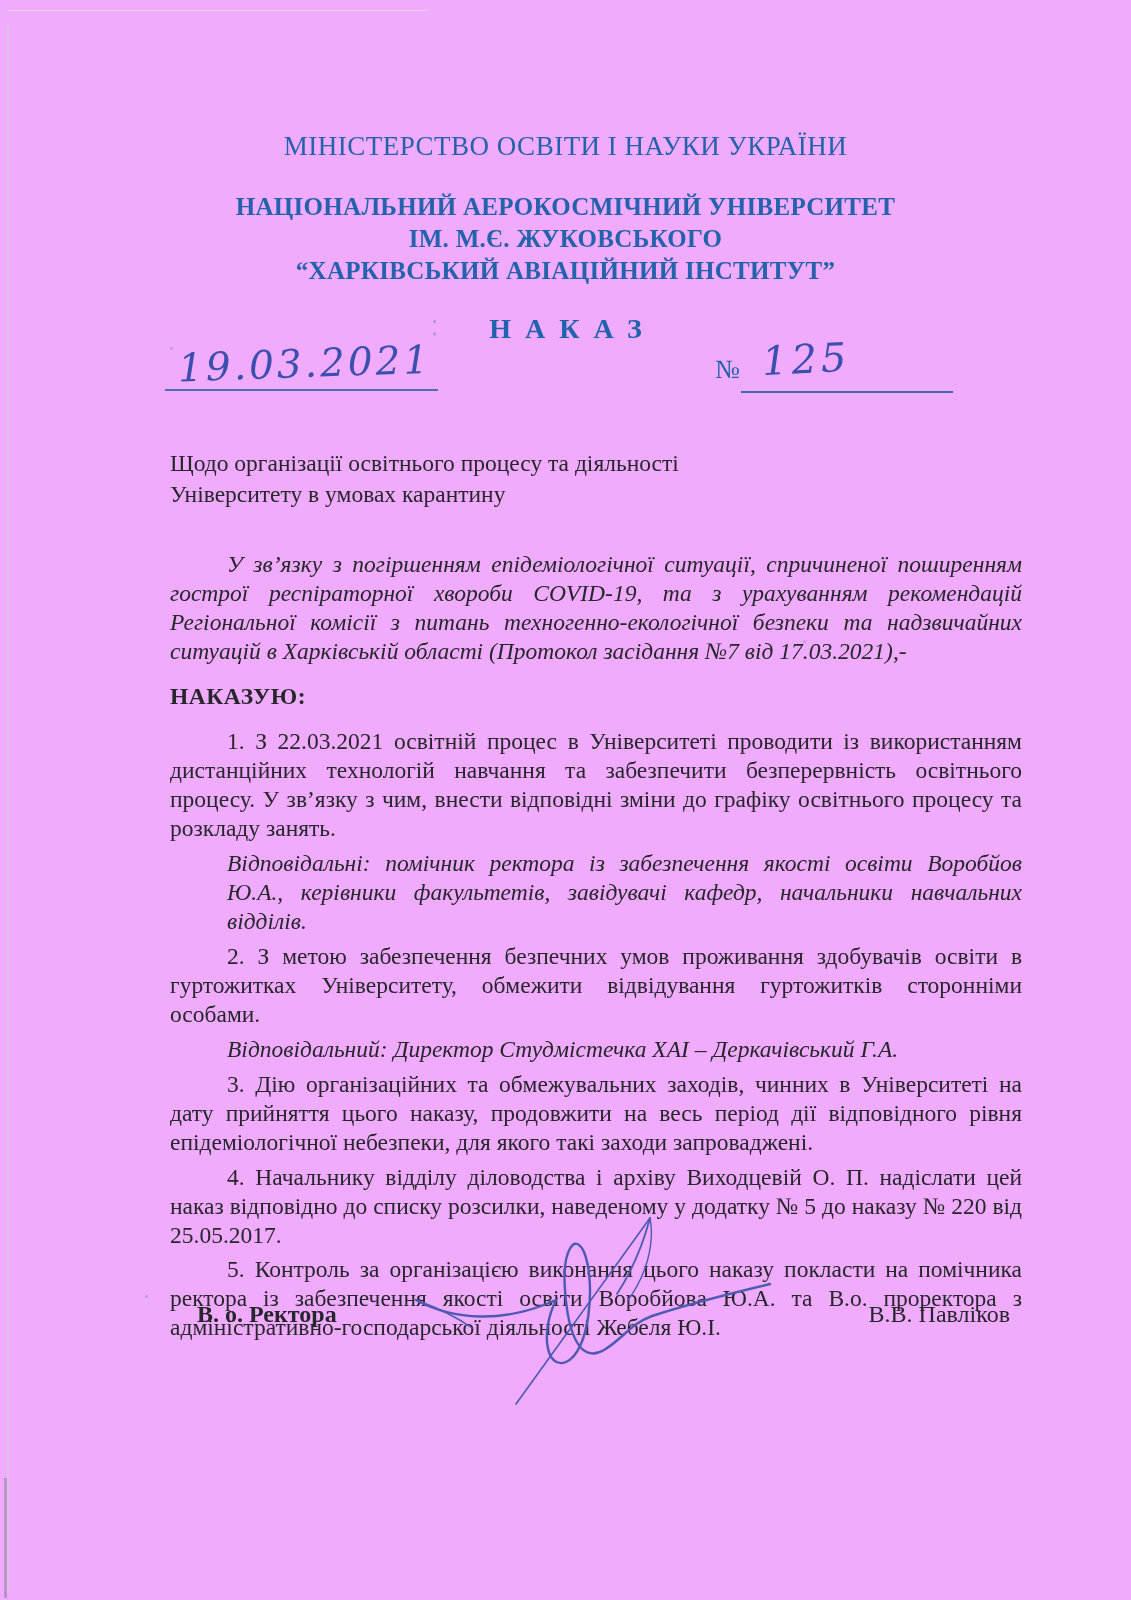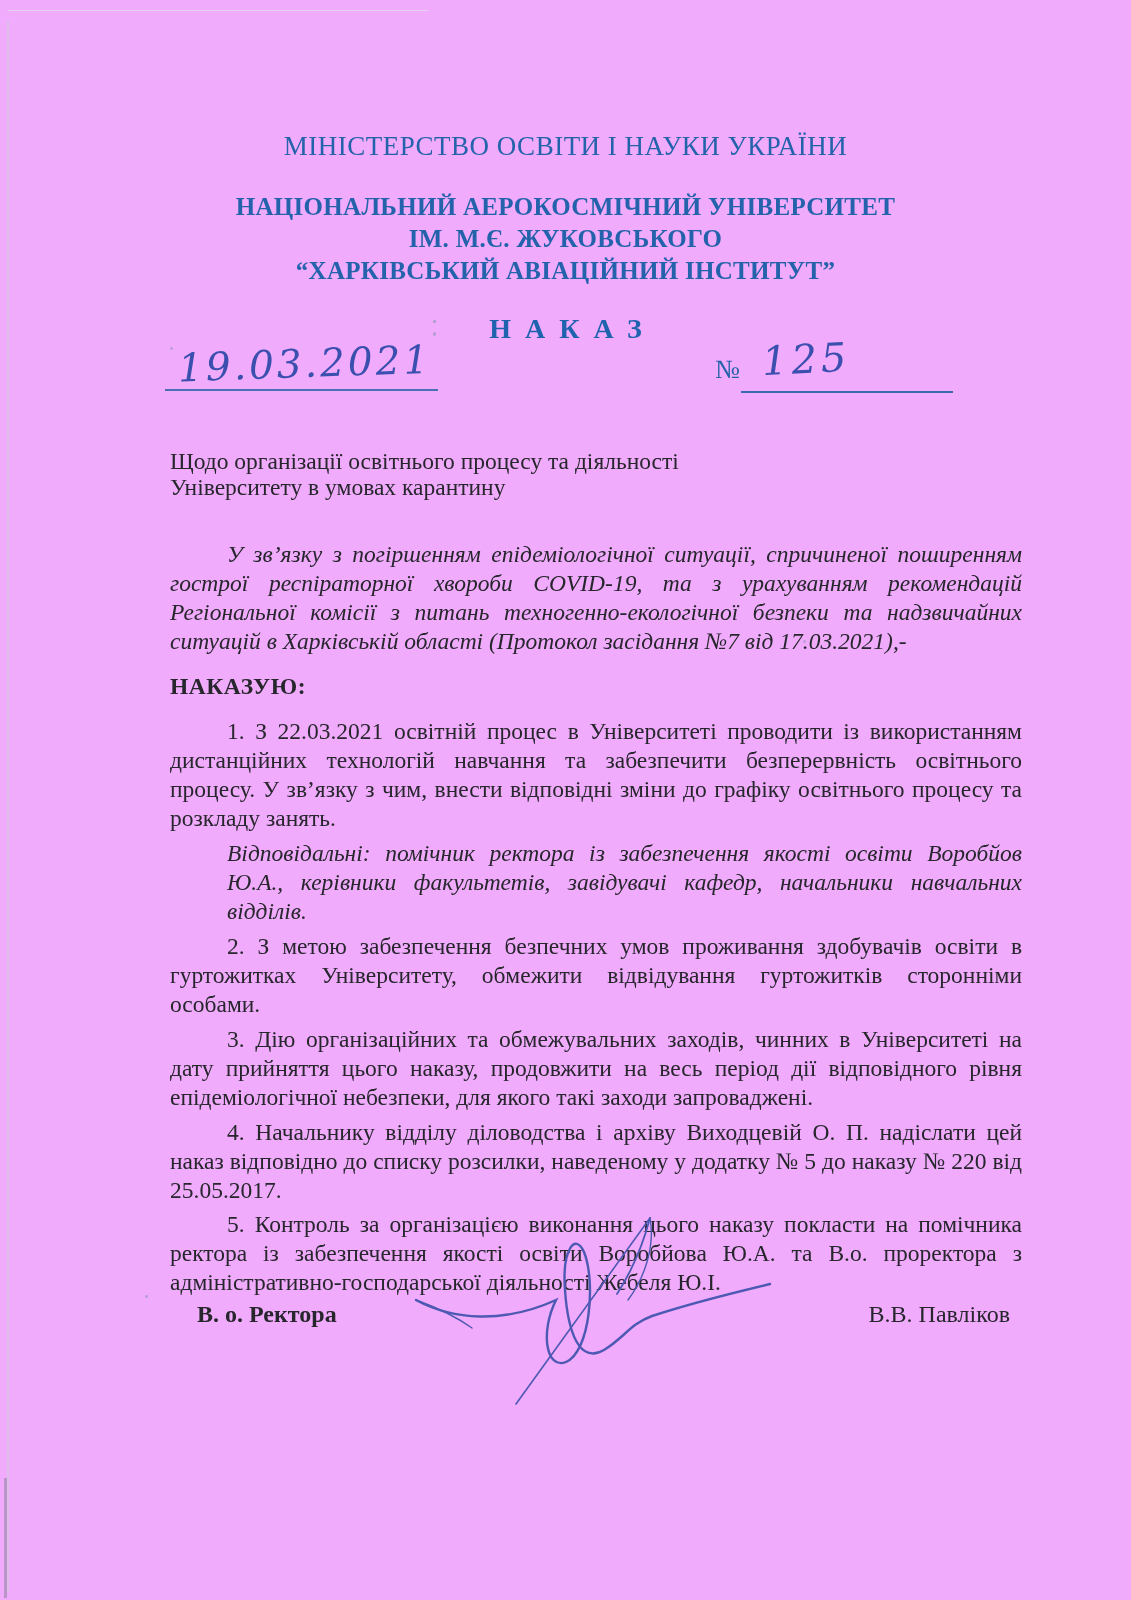--- a/index.html
+++ b/index.html
@@ -61,21 +61,21 @@
   }
   .meta-no-line{position:absolute;left:741px;top:391px;width:212px;height:2px;background:#3b6cae;}
 
   
   .content{
     position:absolute;left:170px;top:448px;width:852px;
     font-size:23.5px;line-height:29px;
   }
   .subject{
     white-space:pre-line;
-    line-height:26px;
+    line-height:31px;
     margin:0 0 40px 0;
   }
   .para{
     text-align:justify;
     text-indent:57px;
     margin:0 0 5px 0;
   }
   .para.intro{margin-bottom:16px;font-style:italic;}
   .verb{
     font-weight:bold;
@@ -129,20 +129,21 @@
   <div class="meta-no-line"></div>
 
   <div class="content">
     <div class="subject">Щодо організації освітнього процесу та діяльності
 Університету в умовах карантину</div>
     <div class="para intro">У зв’язку з погіршенням епідеміологічної ситуації, спричиненої поширенням гострої респіраторної хвороби COVID-19, та з урахуванням рекомендацій Регіональної комісії з питань техногенно-екологічної безпеки та надзвичайних ситуацій в Харківській області (Протокол засідання №7 від 17.03.2021),-</div>
     <div class="verb">НАКАЗУЮ:</div>
     <div class="para pt" style="margin-bottom:6px">1. З 22.03.2021 освітній процес в Університеті проводити із використанням дистанційних технологій навчання та забезпечити безперервність освітнього процесу. У зв’язку з чим, внести відповідні зміни до графіку освітнього процесу та розкладу занять.</div>
     <div class="resp">Відповідальні: помічник ректора із забезпечення якості освіти Воробйов Ю.А., керівники факультетів, завідувачі кафедр, начальники навчальних відділів.</div>
     <div class="para pt">2. З метою забезпечення безпечних умов проживання здобувачів освіти в гуртожитках Університету, обмежити відвідування гуртожитків сторонніми особами.</div>
+    <div class="resp">Відповідальний: Директор Студмістечка ХАІ – Деркачівський Г.А.</div>
     <div class="para pt">3. Дію організаційних та обмежувальних заходів, чинних в Університеті на дату прийняття цього наказу, продовжити на весь період дії відповідного рівня епідеміологічної небезпеки, для якого такі заходи запроваджені.</div>
     <div class="para pt" style="margin-bottom:5px">4. Начальнику відділу діловодства і архіву Виходцевій О. П. надіслати цей наказ відповідно до списку розсилки, наведеному у додатку № 5 до наказу № 220 від 25.05.2017.</div>
     <div class="para pt">5. Контроль за організацією виконання цього наказу покласти на помічника ректора із забезпечення якості освіти Воробйова Ю.А. та В.о. проректора з адміністративно-господарської діяльності Жебеля Ю.І.</div>
   </div>
 
   <div class="sig-title">В. о. Ректора</div>
 
   <svg class="sig-svg" width="400" height="200" viewBox="0 0 400 200">
     <g fill="none" stroke="#4d59b3" stroke-linecap="round">
 

